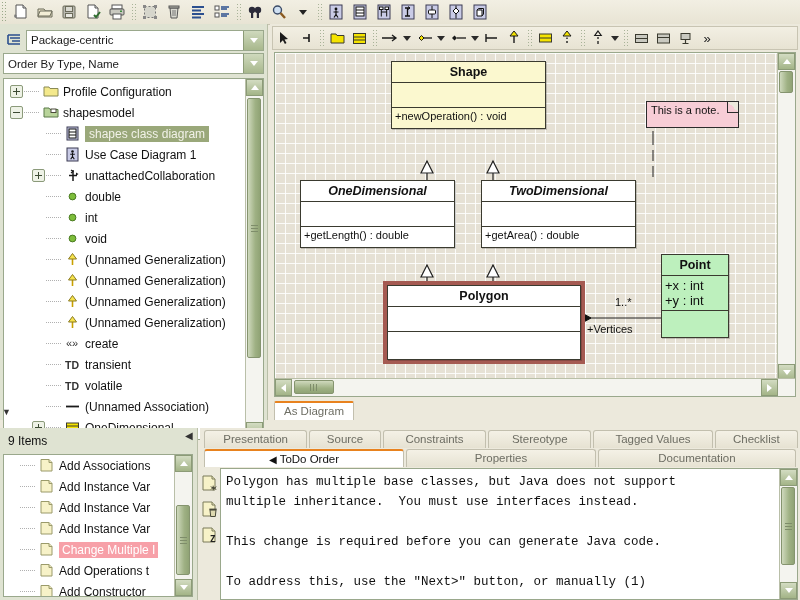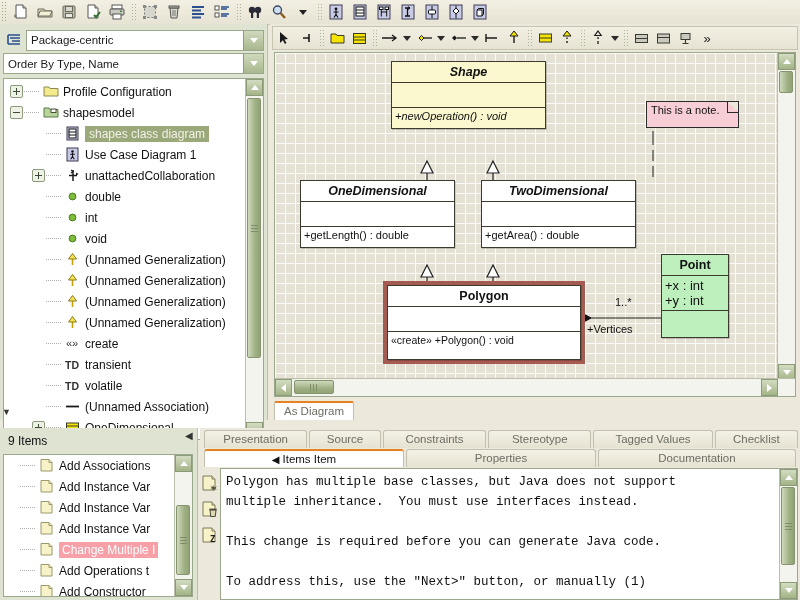--- a/index.html
+++ b/index.html
@@ -691,21 +691,21 @@
 
           <path d="M218 212 L218 233" stroke="#222" stroke-width="1.2" fill="none"></path>
           <path d="M218 212 L212 224 L224 224 Z" fill="#fff" stroke="#222" stroke-width="1.2"></path>
 
           <path d="M306 265 L386 265" stroke="#222" stroke-width="1.2" fill="none"></path>
           <path d="M296 265 L306 259.5 L316 265 L306 270.5 Z" fill="#111" stroke="#111"></path>
 
           <path d="M378 78 L378 92 M378 97 L378 108 M378 113 L378 124" stroke="#333" stroke-width="1.1" fill="none"></path>
         </svg>
 
-        <div class="uclass yellow" style="left:116px;top:8px;width:155px;font-style:italic;">
+        <div class="uclass yellow" style="left:116px;top:8px;width:155px;">
           <div class="cname">Shape</div>
           <div class="cattrs"></div>
           <div class="cops">+newOperation() : void</div>
         </div>
 
         <div class="note" style="left:371px;top:48px;width:93px;height:27px;">
           <span>This is a note.</span>
           <span class="fold"></span>
         </div>
 
@@ -718,21 +718,20 @@
         <div class="uclass italic" style="left:206px;top:127px;width:155px;">
           <div class="cname">TwoDimensional</div>
           <div class="cattrs"></div>
           <div class="cops">+getArea() : double</div>
         </div>
 
         <div class="sel-frame" style="left:108px;top:228px;width:202px;height:83px;">
           <div class="uclass" style="left:0;top:0;width:194px;height:75px;position:absolute;">
             <div class="cname">Polygon</div>
             <div class="cattrs"></div>
-            <div class="cops" style="font-size:10.5px;">«create» +Polygon() : void</div>
           </div>
         </div>
 
         <div class="uclass green" style="left:386px;top:201px;width:68px;">
           <div class="cname">Point</div>
           <div class="cattrs" style="line-height:15px;">
             <div>+x : int</div>
             <div>+y : int</div>
           </div>
           <div class="cops" style="height:22px;"></div>
@@ -864,21 +863,21 @@
   <div class="details-pane">
     <div class="tabrow" id="tabrow1">
         <div class="dtab2" style="width: 104px;"><span>Presentation</span></div>
         <div class="dtab2" style="width: 72px;"><span>Source</span></div>
         <div class="dtab2" style="width: 104px;"><span>Constraints</span></div>
         <div class="dtab2" style="width: 104px;"><span>Stereotype</span></div>
         <div class="dtab2" style="width: 120px;"><span>Tagged Values</span></div>
         <div class="dtab2" style="width: 84px;"><span>Checklist</span></div>
       </div>
     <div class="tabrow row2" id="tabrow2">
-        <div class="dtab2 active" style="width: 200px;"><span class="collapse-arrow">◀</span><span>Items Item</span></div>
+        <div class="dtab2 active" style="width: 200px;"><span class="collapse-arrow">◀</span><span>ToDo Order</span></div>
         <div class="dtab2" style="width: 190px;"><span>Properties</span></div>
         <div class="dtab2" style="width: 198px;"><span>Documentation</span></div>
       </div>
 
     <div class="side-icons">
       <div class="side-ic">
         <svg width="18" height="18" viewBox="0 0 18 18">
             <path d="M2 2h9l3 3v11H2z" fill="#f7f2c8" stroke="#7a7a5a"></path>
             <path d="M11 2v3h3" fill="#e7e2b8" stroke="#7a7a5a"></path>
             <path d="M12 11l1.2 2.6L16 12l-1.8 2.2L16 16l-2.8-1.2L12 17l-.4-2.6L9 16l2-2-2-1.8 2.6.8z" fill="#4a4a3a"></path>

